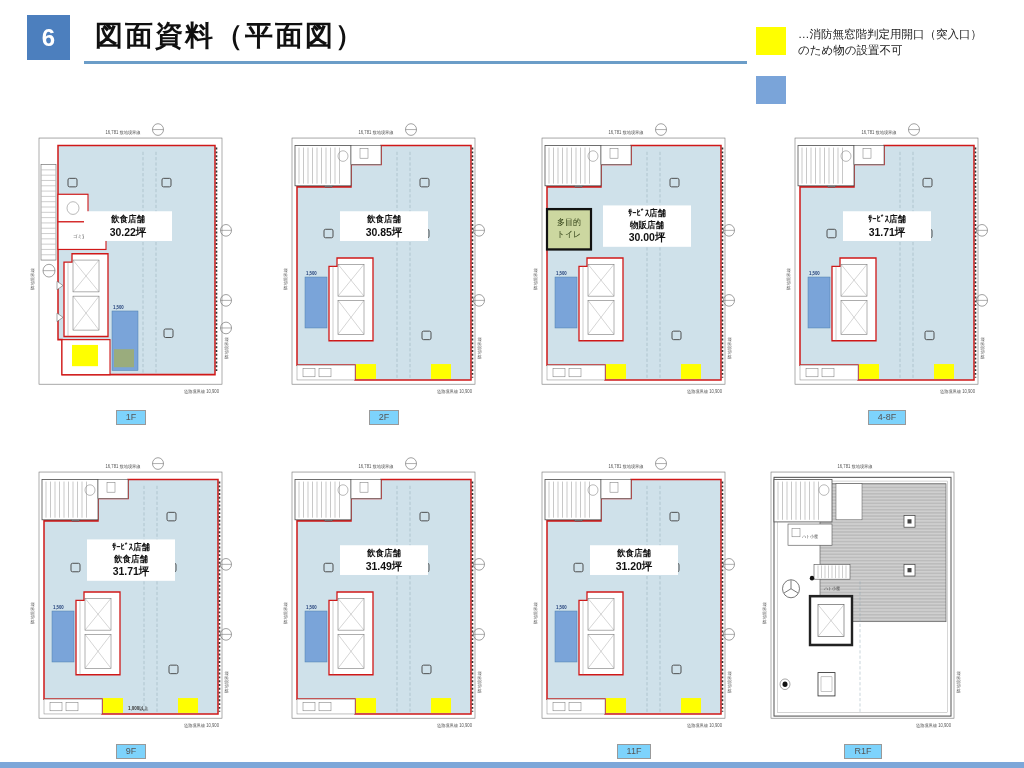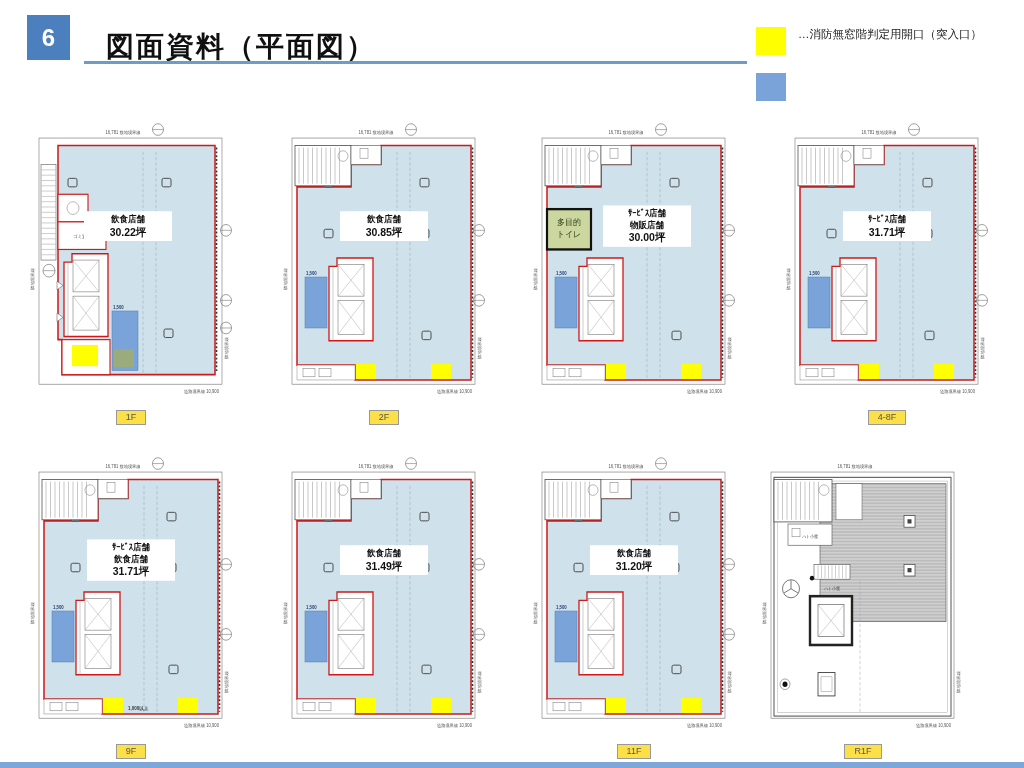--- a/index.html
+++ b/index.html
@@ -1,46 +1,47 @@
 <!DOCTYPE html>
 <html><head>
 <meta charset="utf-8">
 <style>
   html,body{margin:0;padding:0;background:#fff}
   .slide{position:relative;width:1024px;height:768px;background:#ffffff;overflow:hidden;
          font-family:"Liberation Sans","DejaVu Sans",sans-serif}
   .badge{position:absolute;left:27px;top:15px;width:43px;height:45px;background:#4c7fbe;
          color:#fff;font-size:24px;font-weight:bold;display:flex;align-items:center;justify-content:center}
-  .title{position:absolute;left:94px;top:16px;margin:12px;font-size:28px;font-weight:600;
+  .title{position:absolute;left:94px;top:16px;margin:1px;font-size:28px;font-weight:600;
          color:#101010;letter-spacing:2px;white-space:nowrap}
   .rule{position:absolute;left:84px;top:61px;width:663px;height:3px;background:#6b9dc8}
   .legend{position:absolute;left:756px;top:27px;display:flex;flex-direction:column;gap:18px}
   .legend-item{display:flex;gap:12px;align-items:flex-start}
   .swatch{width:30px;height:28px;flex:0 0 auto}
   .legend-text{font-size:11.5px;line-height:1.35;color:#1a1a1a;width:214px}
   .bottombar{position:absolute;left:0;bottom:0;width:100%;height:6px;background:#7da7d9}
   .plan{position:absolute;width:206px}
   .plan svg{display:block}
   .floor-label-wrap{text-align:center;margin-top:8px}
-  .floor-label{display:inline-block;border:1px solid #999;background:#fde047;font-size:9px;
+  .floor-label{display:inline-block;border:1px solid #999;background:#7dd3fc;font-size:9px;
                color:#555;padding:1px 9px;line-height:11px}
 </style>
 </head>
 <body>
 
 <div class="slide">
   <div class="badge">6</div>
   <h1 class="title">図面資料（平面図）</h1>
   <div class="rule"></div>
 
   <div class="legend">
     <div class="legend-item">
       <div class="swatch" style="background: rgb(255, 255, 0);"></div>
       <div class="legend-text">
         <div>…消防無窓階判定用開口（突入口）</div>
+        <div>のため物の設置不可</div>
       </div>
     </div>
     <div class="legend-item">
       <div class="swatch" style="background: rgb(122, 164, 217);"></div>
     </div>
   </div>
 
   <div id="plans">
   <div class="plan" style="left: 28px; top: 120px;">
     <svg width="206" height="278" viewBox="0 0 206 262" preserveAspectRatio="none">

